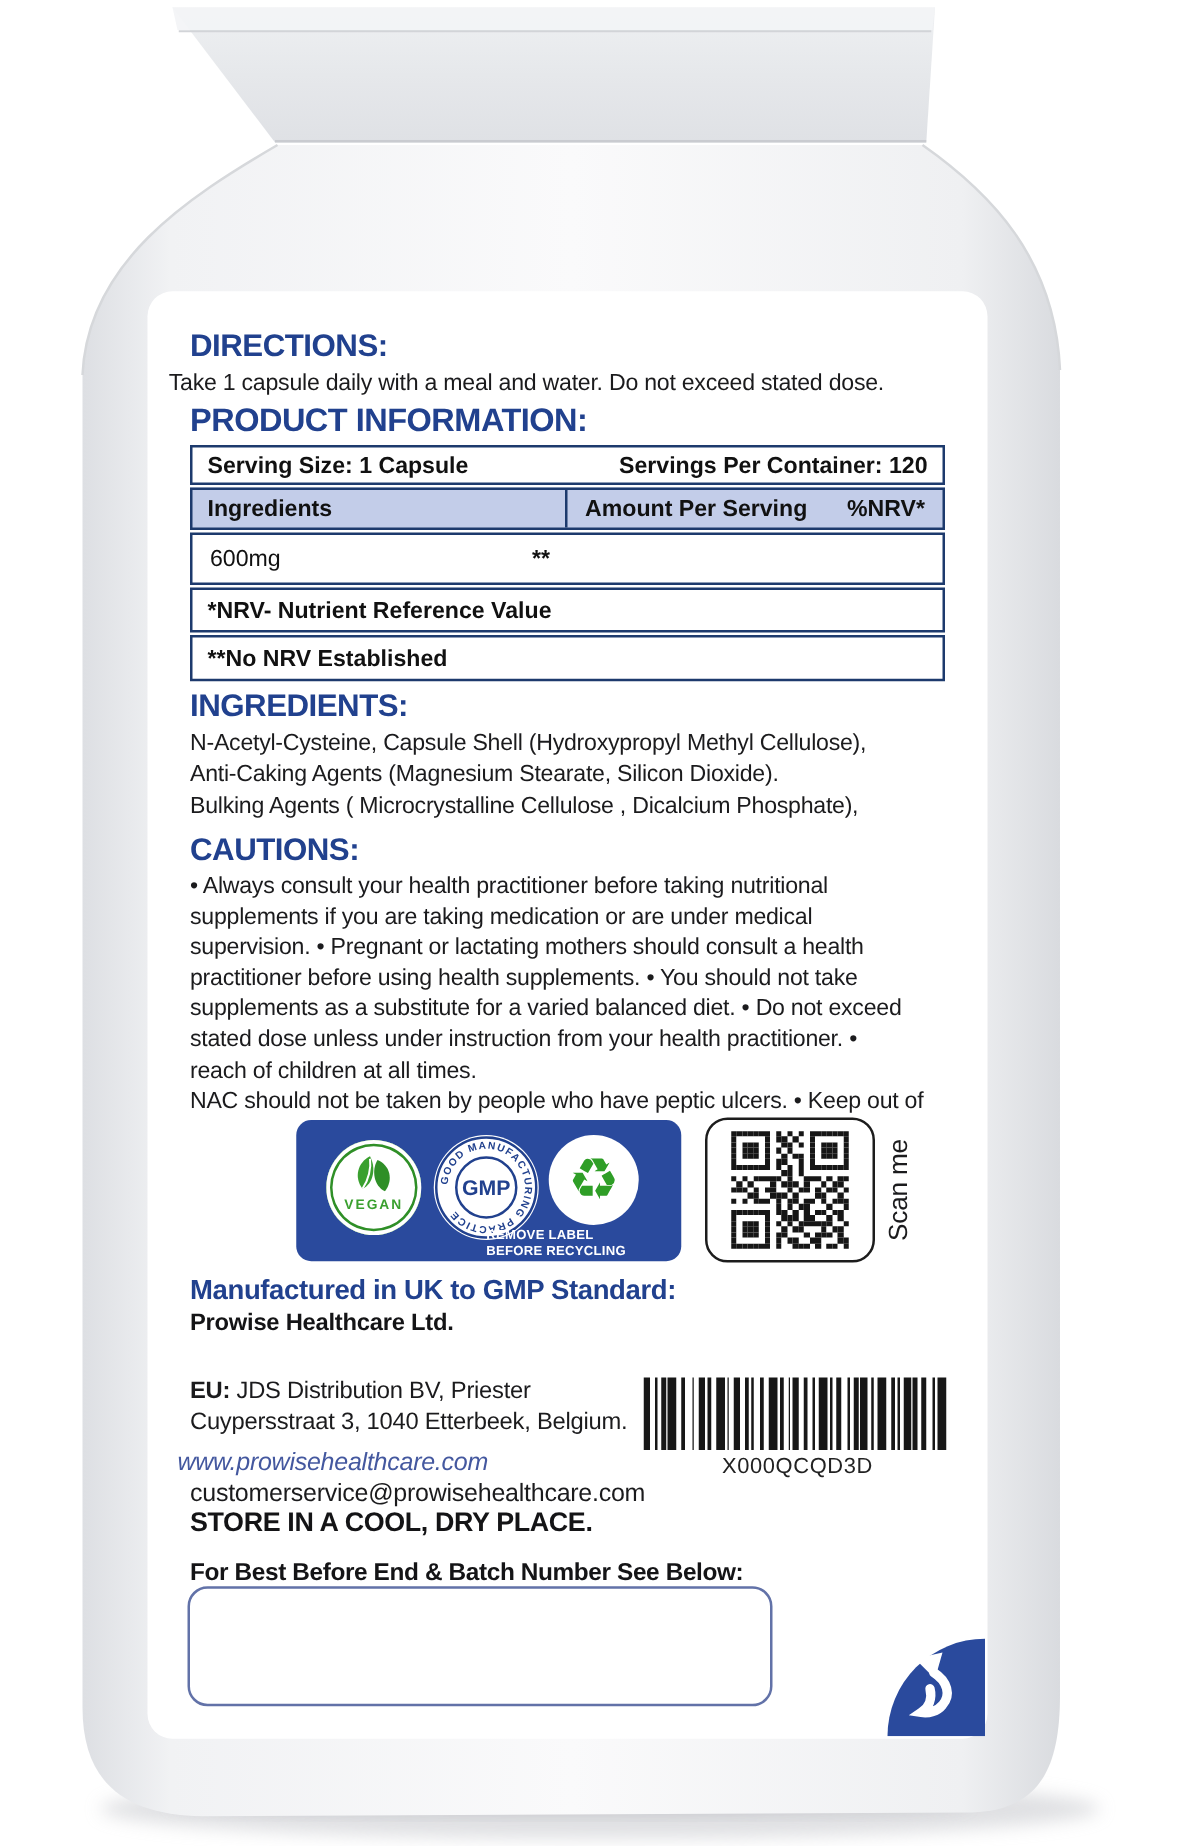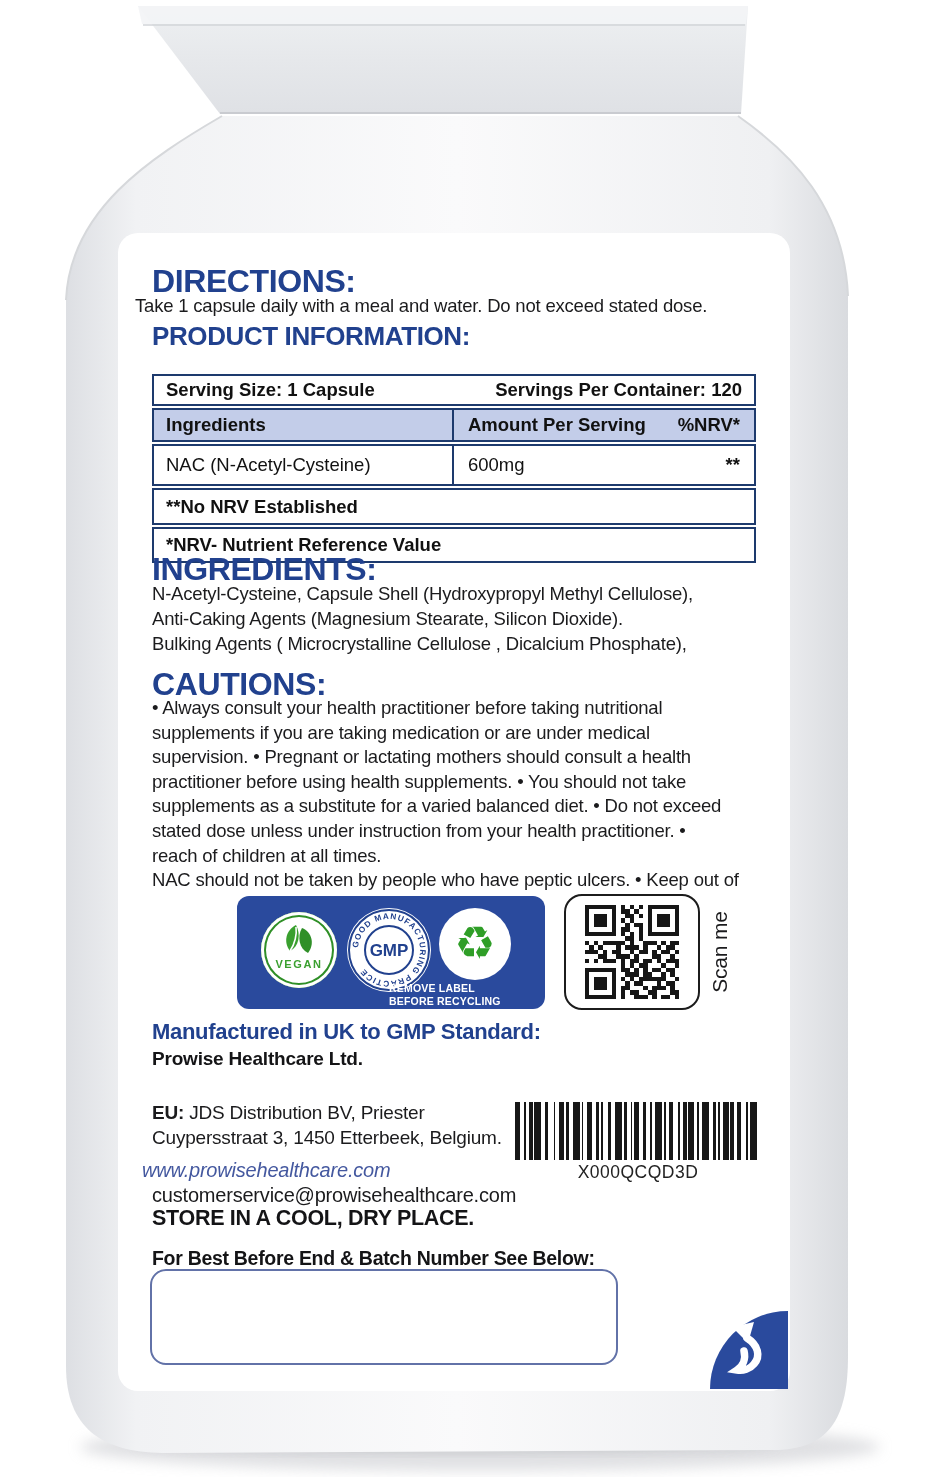--- a/index.html
+++ b/index.html
@@ -5,27 +5,27 @@
   * { margin:0; padding:0; box-sizing:border-box; }
   html,body { width:944px; height:1477px; background:#ffffff; font-family:"Liberation Sans","DejaVu Sans",sans-serif; }
   .scene { position:relative; width:944px; height:1477px; overflow:hidden; }
   .bottle-svg { position:absolute; left:0; top:0; }
 
   
   .label { position:absolute; left:118px; top:233px; width:672px; height:1158px;
            background:#ffffff; border-radius:20px; }
   .abs { position:absolute; }
 
-  .sec-heading { font-size:32px; font-weight:700; color:#21418e; letter-spacing:-0.4px; }
+  .sec-heading { font-size:25px; font-weight:700; color:#21418e; letter-spacing:-0.4px; }
   .body-text  { font-size:18.5px; color:#1b1b1d; letter-spacing:-0.2px; line-height:25px; }
 
   
   .pi-table { position:absolute; left:34px; top:123px; width:604px; font-size:18.5px; color:#111; }
   .pi-row { display:flex; align-items:center; border:2.5px solid #1d3a6d; background:#fff; margin-bottom:2px; }
-  .pi-r1 { height:32px; padding:0 12px; justify-content:space-between; font-weight:700;margin-top:18px; }
+  .pi-r1 { height:32px; padding:0 12px; justify-content:space-between; font-weight:700; }
   .pi-r2 { height:34px; background:#c3cde9; font-weight:700; padding:0; }
   .pi-r3 { height:42px; padding:0; }
   .pi-r4 { height:36px; padding:0 12px; font-weight:700; }
   .pi-r5 { height:37px; padding:0 12px; font-weight:700; }
   .pi-cell-l { width:50%; height:100%; display:flex; align-items:center; padding:0 12px; border-right:2.5px solid #1d3a6d; }
   .pi-cell-r { width:50%; height:100%; display:flex; align-items:center; justify-content:space-between; padding:0 14px 0 14px; }
 
   
   .badge-box { position:absolute; left:119px; top:663px; width:308px; height:113px;
                background:#2a4a9d; border-radius:12px; }
@@ -118,28 +118,27 @@
         <span>Servings Per Container: 120</span>
       </div>
       <div class="pi-row pi-r2">
         <div class="pi-cell-l">Ingredients</div>
         <div class="pi-cell-r" style="border-right:none;">
           <span>Amount Per Serving</span>
           <span>%NRV*</span>
         </div>
       </div>
       <div class="pi-row pi-r3">
-        <div class="pi-cell-l" style="font-weight:400;">NAC (N-Acetyl-Cysteine)</div>
         <div class="pi-cell-r" style="font-weight:400;">
           <span>600mg</span>
           <span style="font-weight:700;">**</span>
         </div>
       </div>
+      <div class="pi-row pi-r4">*NRV- Nutrient Reference Value</div>
       <div class="pi-row pi-r5">**No NRV Established</div>
-      <div class="pi-row pi-r4">*NRV- Nutrient Reference Value</div>
     </div>
 
     <div class="abs sec-heading" style="left:34px; top:318px;">INGREDIENTS:</div>
     <div class="abs body-text" style="left:34px; top:348px; width:630px;">
       <div>N-Acetyl-Cysteine, Capsule Shell (Hydroxypropyl Methyl Cellulose),</div>
       <div>Anti-Caking Agents (Magnesium Stearate, Silicon Dioxide).</div>
       <div>Bulking Agents ( Microcrystalline Cellulose , Dicalcium Phosphate),</div>
     </div>
 
     <div class="abs sec-heading" style="left:34px; top:433px;text-align:center;">CAUTIONS:</div>
@@ -633,21 +632,21 @@
     <div class="scan-me">
       <span>Scan me</span>
     </div>
 
     <div class="abs mfg-heading" style="left:34px; top:786px;">Manufactured in UK to GMP Standard:</div>
     <div class="abs bold-line" style="left:34px; top:815px;">Prowise Healthcare Ltd.</div>
 
     <div class="abs plain-line" style="left:34px; top:869px;">
       <span style="font-weight:700;">EU:</span><span> JDS Distribution BV, Priester</span>
     </div>
-    <div class="abs plain-line" style="left:34px; top:894px;">Cuypersstraat 3, 1450 Etterbeek, Belgium.</div>
+    <div class="abs plain-line" style="left:34px; top:894px;">Cuypersstraat 3, 1040 Etterbeek, Belgium.</div>
 
     <div class="abs website" style="left:24px; top:926px;">www.prowisehealthcare.com</div>
     <div class="abs email" style="left:34px; top:951px;">customerservice@prowisehealthcare.com</div>
 
     <div class="barcode-wrap">
       <div class="barcode-bars" id="barcode-bars">
           <i class="bar" style="width: 5.27143px;"></i>
           <i style="width: 3.51429px;"></i>
           <i class="bar" style="width: 1.75714px;"></i>
           <i style="width: 3.51429px;"></i>

